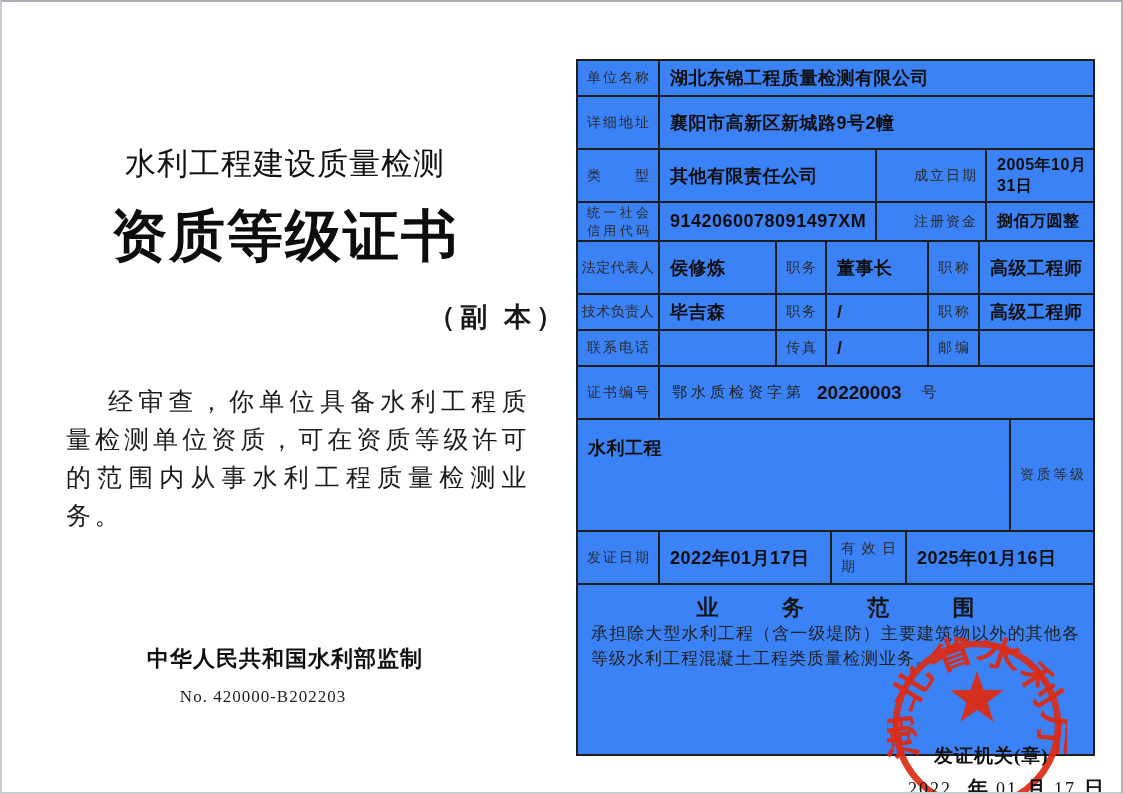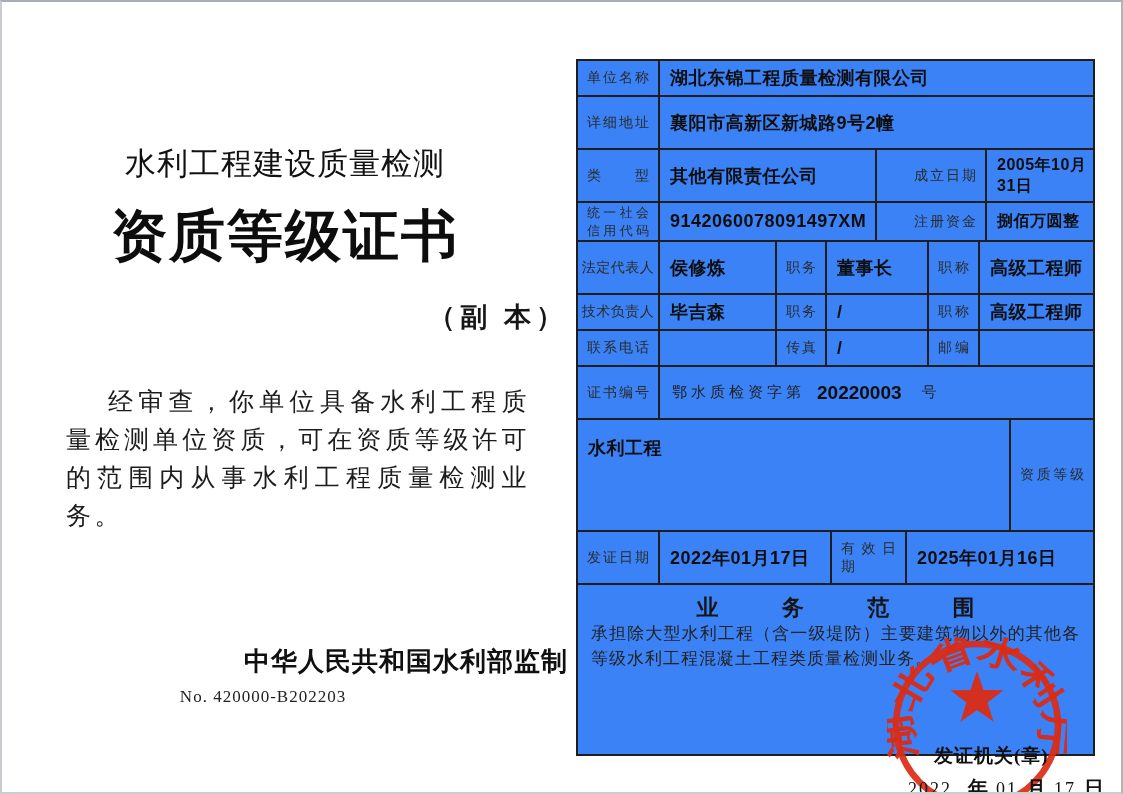--- a/index.html
+++ b/index.html
@@ -14,22 +14,22 @@
   .cover { position:absolute; left:0; top:0; width:566px; height:790px; }
   .cover .t1 { position:absolute; top:141px; left:0; width:100%; text-align:center;
     font-size:31px; font-weight:normal; letter-spacing:1px; color:#111; }
   .cover .t2 { position:absolute; top:197px; left:0; width:100%; text-align:center;
     font-size:56px; font-weight:bold; letter-spacing:2px; color:#0d0d0d; }
   .cover .t3 { position:absolute; top:297px; left:0; width:100%; text-align:right;
     font-size:27px; font-weight:bold; letter-spacing:5px; color:#161616; }
   .cover .stmt { position:absolute; top:381px; left:64px; width:464px;
     font-size:25px; line-height:38px; letter-spacing:3.5px; text-indent:42px;
     text-align:justify; color:#1c1c1c; }
-  .cover .issuer { position:absolute; top:642px; left:0; width:100%; text-align:right;
-    font-size:26px; font-weight:bold; letter-spacing:1px; color:#101010; }
+  .cover .issuer { position:absolute; top:642px; left:0; width:100%; text-align:center;
+    font-size:22px; font-weight:bold; letter-spacing:1px; color:#101010; }
   .cover .serial { position:absolute; top:685px; left:0; width:100%; text-align:center;
     font-size:17px; letter-spacing:1px; color:#222; transform:translateX(-22px); }
 
   
   .tbl { position:absolute; left:574px; top:57px; width:519px; height:697px;
     border:2px solid #1e1e1e; display:flex; flex-direction:column; background:#3b82f6; }
   .row { display:flex; border-bottom:2px solid #1e1e1e; flex-shrink:0; }
   .cell { border-right:2px solid #1e1e1e; display:flex; align-items:center; overflow:hidden; }
   .cell:last-child { border-right:none; }
   .lab { font-family:"Liberation Serif", serif; font-size:14px; color:#2b2b2b;

